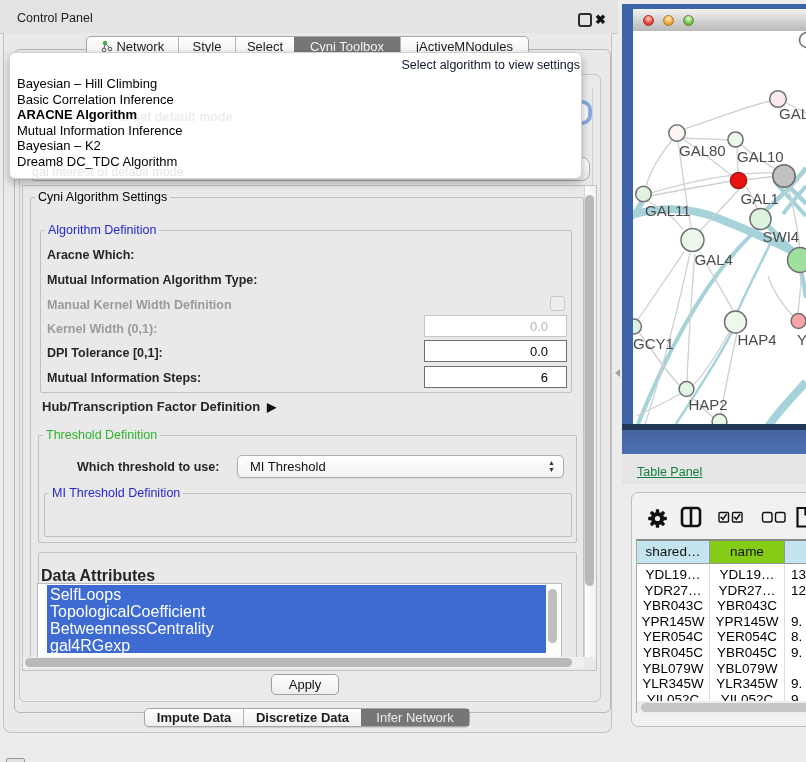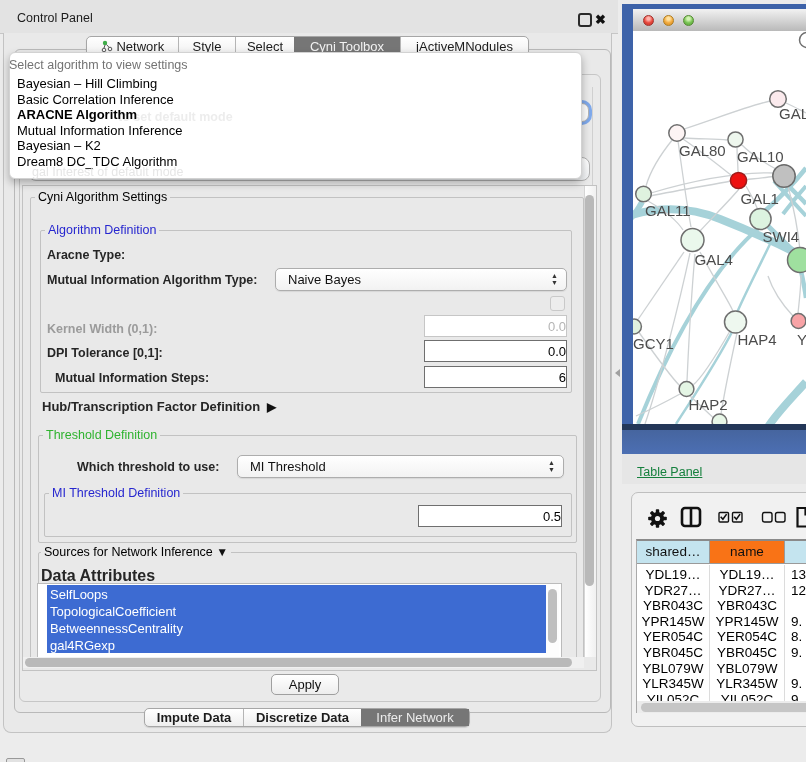--- a/index.html
+++ b/index.html
@@ -7,21 +7,21 @@
 .abs{position:absolute;}
 .b{font-weight:bold;}
 .lbl{font-size:12.5px;font-weight:bold;color:#262626;}
 .dis{color:#9b9b9b;}
 .combo{position:absolute;border:1px solid #adadad;border-radius:5px;
   background:linear-gradient(#ffffff,#f2f2f2);height:21px;
   box-shadow:0 1px 1px rgba(0,0,0,0.08);}
 .combo .ct{position:absolute;left:12px;top:3px;font-size:13px;color:#111;}
 .combo .arr{position:absolute;right:8px;top:4px;font-size:7px;color:#333;line-height:6.5px;text-align:center;letter-spacing:0;}
 .inp{position:absolute;background:#fff;font-size:13px;text-align:right;
-  padding-right:0;box-sizing:border-box;}
+  padding-right:18px;box-sizing:border-box;}
 .grp{position:absolute;border:1px solid #c2c2c2;border-radius:2px;}
 .gtit{position:absolute;top:-8px;left:5px;background:#e9e9e9;padding:0 3px;
   font-size:12.5px;white-space:nowrap;}
 </style></head>
 <body>
 
 <div class="abs" style="left:0;top:0;width:618px;height:33px;background:#e3e3e3;border-bottom:1px solid #c6c6c6;"></div>
 <div class="abs" style="left:17px;top:11px;font-size:12.5px;color:#1c1c1c;">Control Panel</div>
 <div class="abs" style="left:578px;top:13px;width:10px;height:10px;border:2px solid #2a2a2a;border-radius:3px;"></div>
 <div class="abs" style="left:595px;top:13px;font-size:13px;line-height:14px;font-weight:bold;color:#111;">✖</div>
@@ -56,78 +56,73 @@
 
 <div class="abs" style="left:23px;top:188px;width:561px;height:469px;overflow:hidden;">
  <div class="abs" style="left:0;top:0;width:561px;height:469px;">
 
   <div class="grp" style="left:7px;top:9px;width:552px;height:470px;"></div>
   <div class="gtit" style="left:12px;top:2px;">Cyni Algorithm Settings</div>
 
   <div class="grp" style="left:17px;top:42px;width:530px;height:161px;"></div>
   <div class="gtit" style="left:22px;top:35px;color:#2626cf;">Algorithm Definition</div>
 
-  <div class="abs lbl" style="left:24px;top:60px;">Aracne Type:</div>
+  <div class="abs lbl" style="left:24px;top:60px;">Aracne Which:</div>
 
   <div class="abs lbl" style="left:24px;top:85px;">Mutual Information Algorithm Type:</div>
-  <div class="combo" style="left:252px;top:80px;width:290px;">
-    <div class="ct">Naive Bayes</div>
-        <div class="arr">▲<br>▼</div>
-      </div>
-
+
+  <div class="abs lbl dis" style="left:24px;top:110px;">Manual Kernel Width Definition</div>
   <div class="abs" style="left:527px;top:108px;width:13px;height:13px;border:1px solid #c9c9c9;border-radius:3px;background:#ededed;"></div>
 
   <div class="abs lbl dis" style="left:24px;top:134px;">Kernel Width (0,1):</div>
   <div class="inp dis" style="left:401px;top:127px;width:143px;height:22px;border:1px solid #c6c6c6;line-height:21px;color:#b5b5b5;">0.0</div>
 
   <div class="abs lbl" style="left:24px;top:158px;">DPI Tolerance [0,1]:</div>
   <div class="inp" style="left:401px;top:152px;width:143px;height:22px;border:1px solid #6f6f6f;line-height:21px;">0.0</div>
 
-  <div class="abs lbl" style="left:32px;top:183px;">Mutual Information Steps:</div>
+  <div class="abs lbl" style="left:24px;top:183px;">Mutual Information Steps:</div>
   <div class="inp" style="left:401px;top:178px;width:143px;height:22px;border:1px solid #6f6f6f;line-height:21px;">6</div>
 
   <div class="abs" style="left:19px;top:211px;font-size:13px;font-weight:bold;color:#262626;">Hub/Transcription Factor Definition
     <span style="font-size:12px;color:#111;">&nbsp;▶</span></div>
 
   <div class="grp" style="left:15px;top:247px;width:537px;height:106px;"></div>
   <div class="gtit" style="left:20px;top:240px;color:#2fb32f;">Threshold Definition</div>
 
   <div class="abs lbl" style="left:54px;top:272px;">Which threshold to use:</div>
   <div class="combo" style="left:214px;top:267px;width:289px;padding-left:36px;">
     <div class="ct">MI Threshold</div>
         <div class="arr">▲<br>▼</div>
       </div>
 
   <div class="grp" style="left:21px;top:305px;width:526px;height:42px;"></div>
   <div class="gtit" style="left:26px;top:298px;color:#2626cf;">MI Threshold Definition</div>
 
-  <div class="inp" style="left:395px;top:317px;width:144px;height:22px;border:1px solid #6f6f6f;line-height:21px;">0.5</div>
 
   <div class="grp" style="left:15px;top:364px;width:537px;height:130px;"></div>
-  <div class="gtit" style="left:18px;top:357px;">Sources for Network Inference <span style="font-size:12px;color:#111;">▼</span></div>
 
   <div class="abs lbl" style="left:18px;top:379px;font-size:16px;">Data Attributes</div>
 
   <div class="abs" style="left:14px;top:395px;width:523px;height:80px;background:#fff;border:1px solid #bbb;"></div>
   <div class="abs" style="left:24px;top:397px;width:499px;height:68px;background:#3d6bd2;"></div>
-  <div class="abs" style="left:27px;top:398px;width:480px;font-size:13px;color:#fff;line-height:17px;">SelfLoops<br>TopologicalCoefficient<br>BetweennessCentrality<br>gal4RGexp</div>
+  <div class="abs" style="left:27px;top:398px;width:480px;font-size:16px;color:#fff;line-height:17px;">SelfLoops<br>TopologicalCoefficient<br>BetweennessCentrality<br>gal4RGexp</div>
 
   <div class="abs" style="left:523px;top:396px;width:13px;height:78px;background:#fdfdfd;"></div>
   <div class="abs" style="left:525px;top:401px;width:9px;height:54px;background:#bfbfbf;border-radius:5px;"></div>
  </div>
 </div>
 
 <div class="abs" style="left:584px;top:186px;width:11px;height:471px;background:linear-gradient(90deg,#ffffff,#f0f0f0);border-left:1px solid #d5d5d5;"></div>
 <div class="abs" style="left:585px;top:195px;width:9px;height:391px;background:#b9b9b9;border-radius:5px;"></div>
 
 <div class="abs" style="left:23px;top:657px;width:561px;height:11px;background:#f0f0f0;"></div>
 <div class="abs" style="left:25px;top:658px;width:547px;height:9px;background:#b9b9b9;border-radius:5px;"></div>
 
 <div class="abs" style="left:9px;top:52px;width:571px;height:125px;background:#fff;border:1px solid #d2d2d2;border-radius:6px;box-shadow:0 4px 8px rgba(0,0,0,.28);"></div>
-<div class="abs" style="left:9px;top:58px;width:571px;text-align:left;font-size:12.5px;color:#737373;">Select algorithm to view settings</div>
+<div class="abs" style="left:9px;top:58px;width:571px;text-align:right;font-size:12.5px;color:#0f172a;">Select algorithm to view settings</div>
 <div class="abs" style="left:17px;top:76px;font-size:13px;color:#000;line-height:15.5px;">Bayesian – Hill Climbing<br>Basic Correlation Inference<br><span class="b">ARACNE Algorithm</span><br>Mutual Information Inference<br>Bayesian – K2<br>Dream8 DC_TDC Algorithm</div>
 
 <div class="abs" style="left:32px;top:165px;font-size:12.5px;color:#e6e6e6;">gal Interest of default mode</div>
 <div class="abs" style="left:118px;top:110px;font-size:12.5px;font-weight:bold;color:rgba(70,70,70,0.10);">to set default mode</div>
 
 <div class="abs" style="left:271px;top:674px;width:66px;height:19px;background:linear-gradient(#ffffff,#ededed);border:1px solid #9f9f9f;border-radius:5px;text-align:center;line-height:19px;font-size:13px;color:#111;">Apply</div>
 
 <div class="abs" style="left:144px;top:708px;width:324px;height:17px;background:linear-gradient(#ffffff,#eeeeee);border:1px solid #a6a6a6;border-radius:5px;display:flex;font-size:13px;color:#1c1c1c;box-shadow:0 1px 1px rgba(0,0,0,.12);">
   <div style="flex:0 0 98px;text-align:center;line-height:17px;border-right:1px solid #b5b5b5;font-weight:bold;">Impute Data</div>
   <div style="flex:0 0 117px;text-align:center;line-height:17px;font-weight:bold;">Discretize Data</div>
@@ -259,21 +254,21 @@
   <rect x="135.5" y="9.5" width="9.5" height="9.5" rx="2" stroke-width="1.4"></rect>
  </g>
  <path d="M 80.7,13.7 l 2.2,2.6 3.7,-5.2" stroke="#111" stroke-width="1.6" fill="none"></path>
  <path d="M 94.2,13.7 l 2.2,2.6 3.7,-5.2" stroke="#111" stroke-width="1.6" fill="none"></path>
  <path d="M 157.5,5 h 8 l 6.5,6.5 v 12 h -14.5 Z M 165.5,5 v 6.5 h 6.5" stroke="#111" stroke-width="2.2" fill="none"></path>
 </svg>
 
 <div class="abs" style="left:636px;top:539px;width:170px;height:172px;background:#fff;border-top:2px solid #8a8a8a;border-left:1px solid #aaa;overflow:hidden;">
 
   <div class="abs" style="left:0;top:0;width:72px;height:22px;background:#c4e4ef;border-right:1px solid #9a9a9a;border-bottom:1px solid #9a9a9a;text-align:center;line-height:22px;font-size:13.5px;color:#111;">shared…</div>
-  <div class="abs" style="left:73px;top:0;width:74px;height:22px;background:#f97316;border-right:1px solid #9a9a9a;border-bottom:1px solid #9a9a9a;text-align:center;line-height:22px;font-size:13.5px;color:#111;">name</div>
+  <div class="abs" style="left:73px;top:0;width:74px;height:22px;background:#84cc16;border-right:1px solid #9a9a9a;border-bottom:1px solid #9a9a9a;text-align:center;line-height:22px;font-size:13.5px;color:#111;">name</div>
   <div class="abs" style="left:148px;top:0;width:30px;height:22px;background:#c4e4ef;border-bottom:1px solid #9a9a9a;"></div>
 
   <div class="abs" style="left:0;top:26px;width:72px;text-align:center;font-size:13.5px;line-height:15.6px;color:#000;">YDL19…<br>YDR27…<br>YBR043C<br>YPR145W<br>YER054C<br>YBR045C<br>YBL079W<br>YLR345W<br>YIL052C</div>
   <div class="abs" style="left:73px;top:26px;width:74px;text-align:center;font-size:13.5px;line-height:15.6px;color:#000;">YDL19…<br>YDR27…<br>YBR043C<br>YPR145W<br>YER054C<br>YBR045C<br>YBL079W<br>YLR345W<br>YIL052C</div>
   <div class="abs" style="left:154px;top:26px;width:20px;font-size:13.5px;line-height:15.6px;color:#000;">13<br>12<br>&nbsp;<br>9.<br>8.<br>9.<br>&nbsp;<br>9.<br>9.</div>
   <div class="abs" style="left:72px;top:24px;width:1px;height:136px;background:#dcdcdc;"></div>
   <div class="abs" style="left:147px;top:24px;width:1px;height:136px;background:#dcdcdc;"></div>
 
   <div class="abs" style="left:0;top:160px;width:170px;height:12px;background:#ececec;"></div>
   <div class="abs" style="left:4px;top:161.5px;width:170px;height:9px;background:#c6c6c6;border-radius:5px;"></div>

